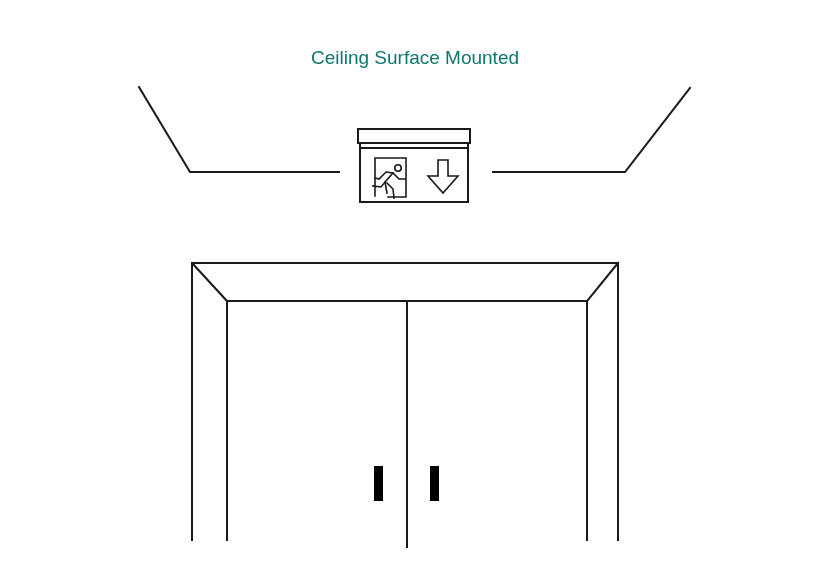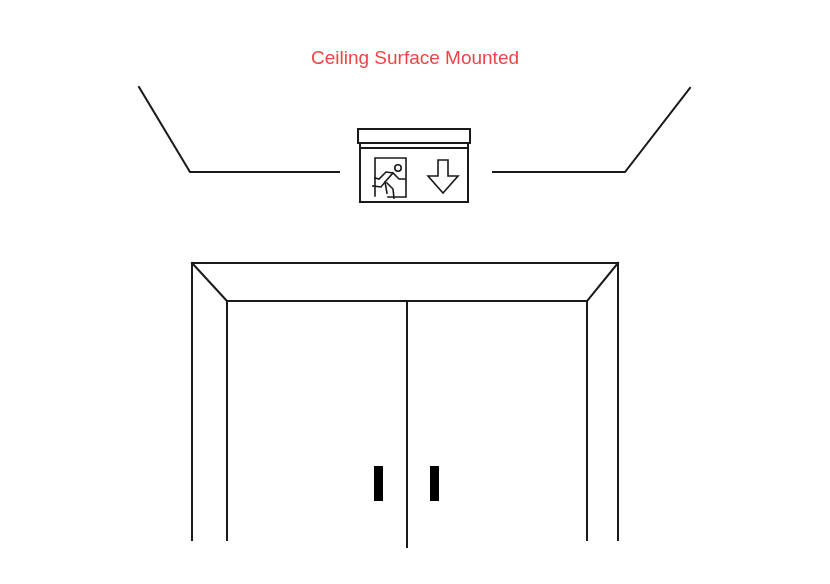--- a/index.html
+++ b/index.html
@@ -1,17 +1,17 @@
 <!DOCTYPE html>
 <html><head>
 <meta charset="utf-8">
 <style>
   html, body { margin:0; padding:0; background:#ffffff; }
   body { width:830px; height:584px; position:relative; overflow:hidden; font-family:"Liberation Sans", sans-serif; }
-  .title { position:absolute; left:0; width:830px; top:47px; text-align:center; font-size:19px; color:#ef4444; font-family:"Liberation Sans", sans-serif; }
+  .title { position:absolute; left:0; width:830px; top:47px; text-align:center; font-size:19px; color:#0f766e; font-family:"Liberation Sans", sans-serif; }
   svg.scene { position:absolute; left:0; top:0; }
 </style>
 </head>
 <body>
 
 <div class="title">Ceiling Surface Mounted</div>
 
 <svg class="scene" width="830" height="584" viewBox="0 0 830 584">
   <g stroke="#1a1a1a" stroke-width="2" fill="none" stroke-linecap="square">
 

